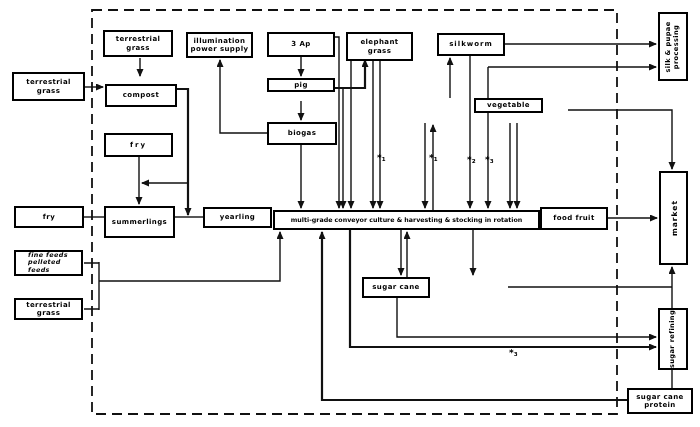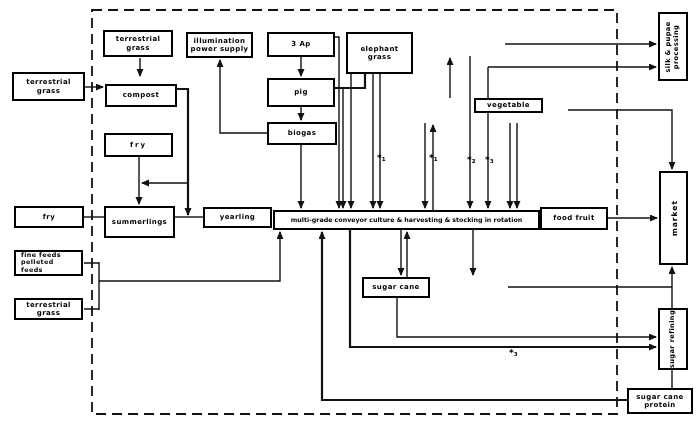--- a/index.html
+++ b/index.html
@@ -12,21 +12,21 @@
   .thick{stroke-width:2.2;}
   .dash{fill:none;stroke:#111;stroke-width:1.8;stroke-dasharray:10 6;}
   .box{
     position:absolute;z-index:2;box-sizing:border-box;
     border:2px solid #000;background:#fff;
     display:flex;align-items:center;justify-content:center;
     text-align:center;font-weight:bold;font-size:7px;line-height:1.2;
     letter-spacing:0.4px;color:#000;
   }
   .box .lbl{white-space:pre-line;}
-  .la{justify-content:flex-start;text-align:left;padding-left:5px;}
+  .la{justify-content:flex-start;text-align:left;padding-left:12px;font-style:italic;}
   .mg{font-size:6.3px;letter-spacing:0;}
   .mg .lbl{white-space:nowrap;}
   .vbox .rot{
     position:absolute;left:50%;top:50%;
     transform:translate(-50%,-50%) rotate(-90deg);
     display:flex;align-items:center;justify-content:center;text-align:center;
   }
   .star{
     position:absolute;z-index:3;font-weight:bold;font-size:9px;color:#000;
     letter-spacing:0;
@@ -111,25 +111,28 @@
   <div class="box" style="left:105px;top:84px;width:72px;height:23px">
     <span class="lbl">compost</span>
   </div>
   <div class="box" style="left:186px;top:32px;width:67px;height:26px">
     <span class="lbl">illumination
 power supply</span>
   </div>
   <div class="box" style="left:267px;top:32px;width:68px;height:25px">
     <span class="lbl">3 Ap</span>
   </div>
-  <div class="box" style="left:346px;top:32px;width:67px;height:42px">
+  <div class="box" style="left:346px;top:32px;width:67px;height:29px">
     <span class="lbl">elephant
 grass</span>
   </div>
-  <div class="box" style="left:267px;top:78px;width:68px;height:29px">
+  <div class="box" style="left:437px;top:33px;width:68px;height:23px;letter-spacing:1px">
+    <span class="lbl">silkworm</span>
+  </div>
+  <div class="box" style="left:267px;top:78px;width:68px;height:14px">
     <span class="lbl">pig</span>
   </div>
   <div class="box" style="left:267px;top:122px;width:70px;height:23px">
     <span class="lbl">biogas</span>
   </div>
   <div class="box" style="left:474px;top:98px;width:69px;height:15px">
     <span class="lbl">vegetable</span>
   </div>
   <div class="box" style="left:104px;top:133px;width:69px;height:24px;letter-spacing:2px">
     <span class="lbl">fry</span>

